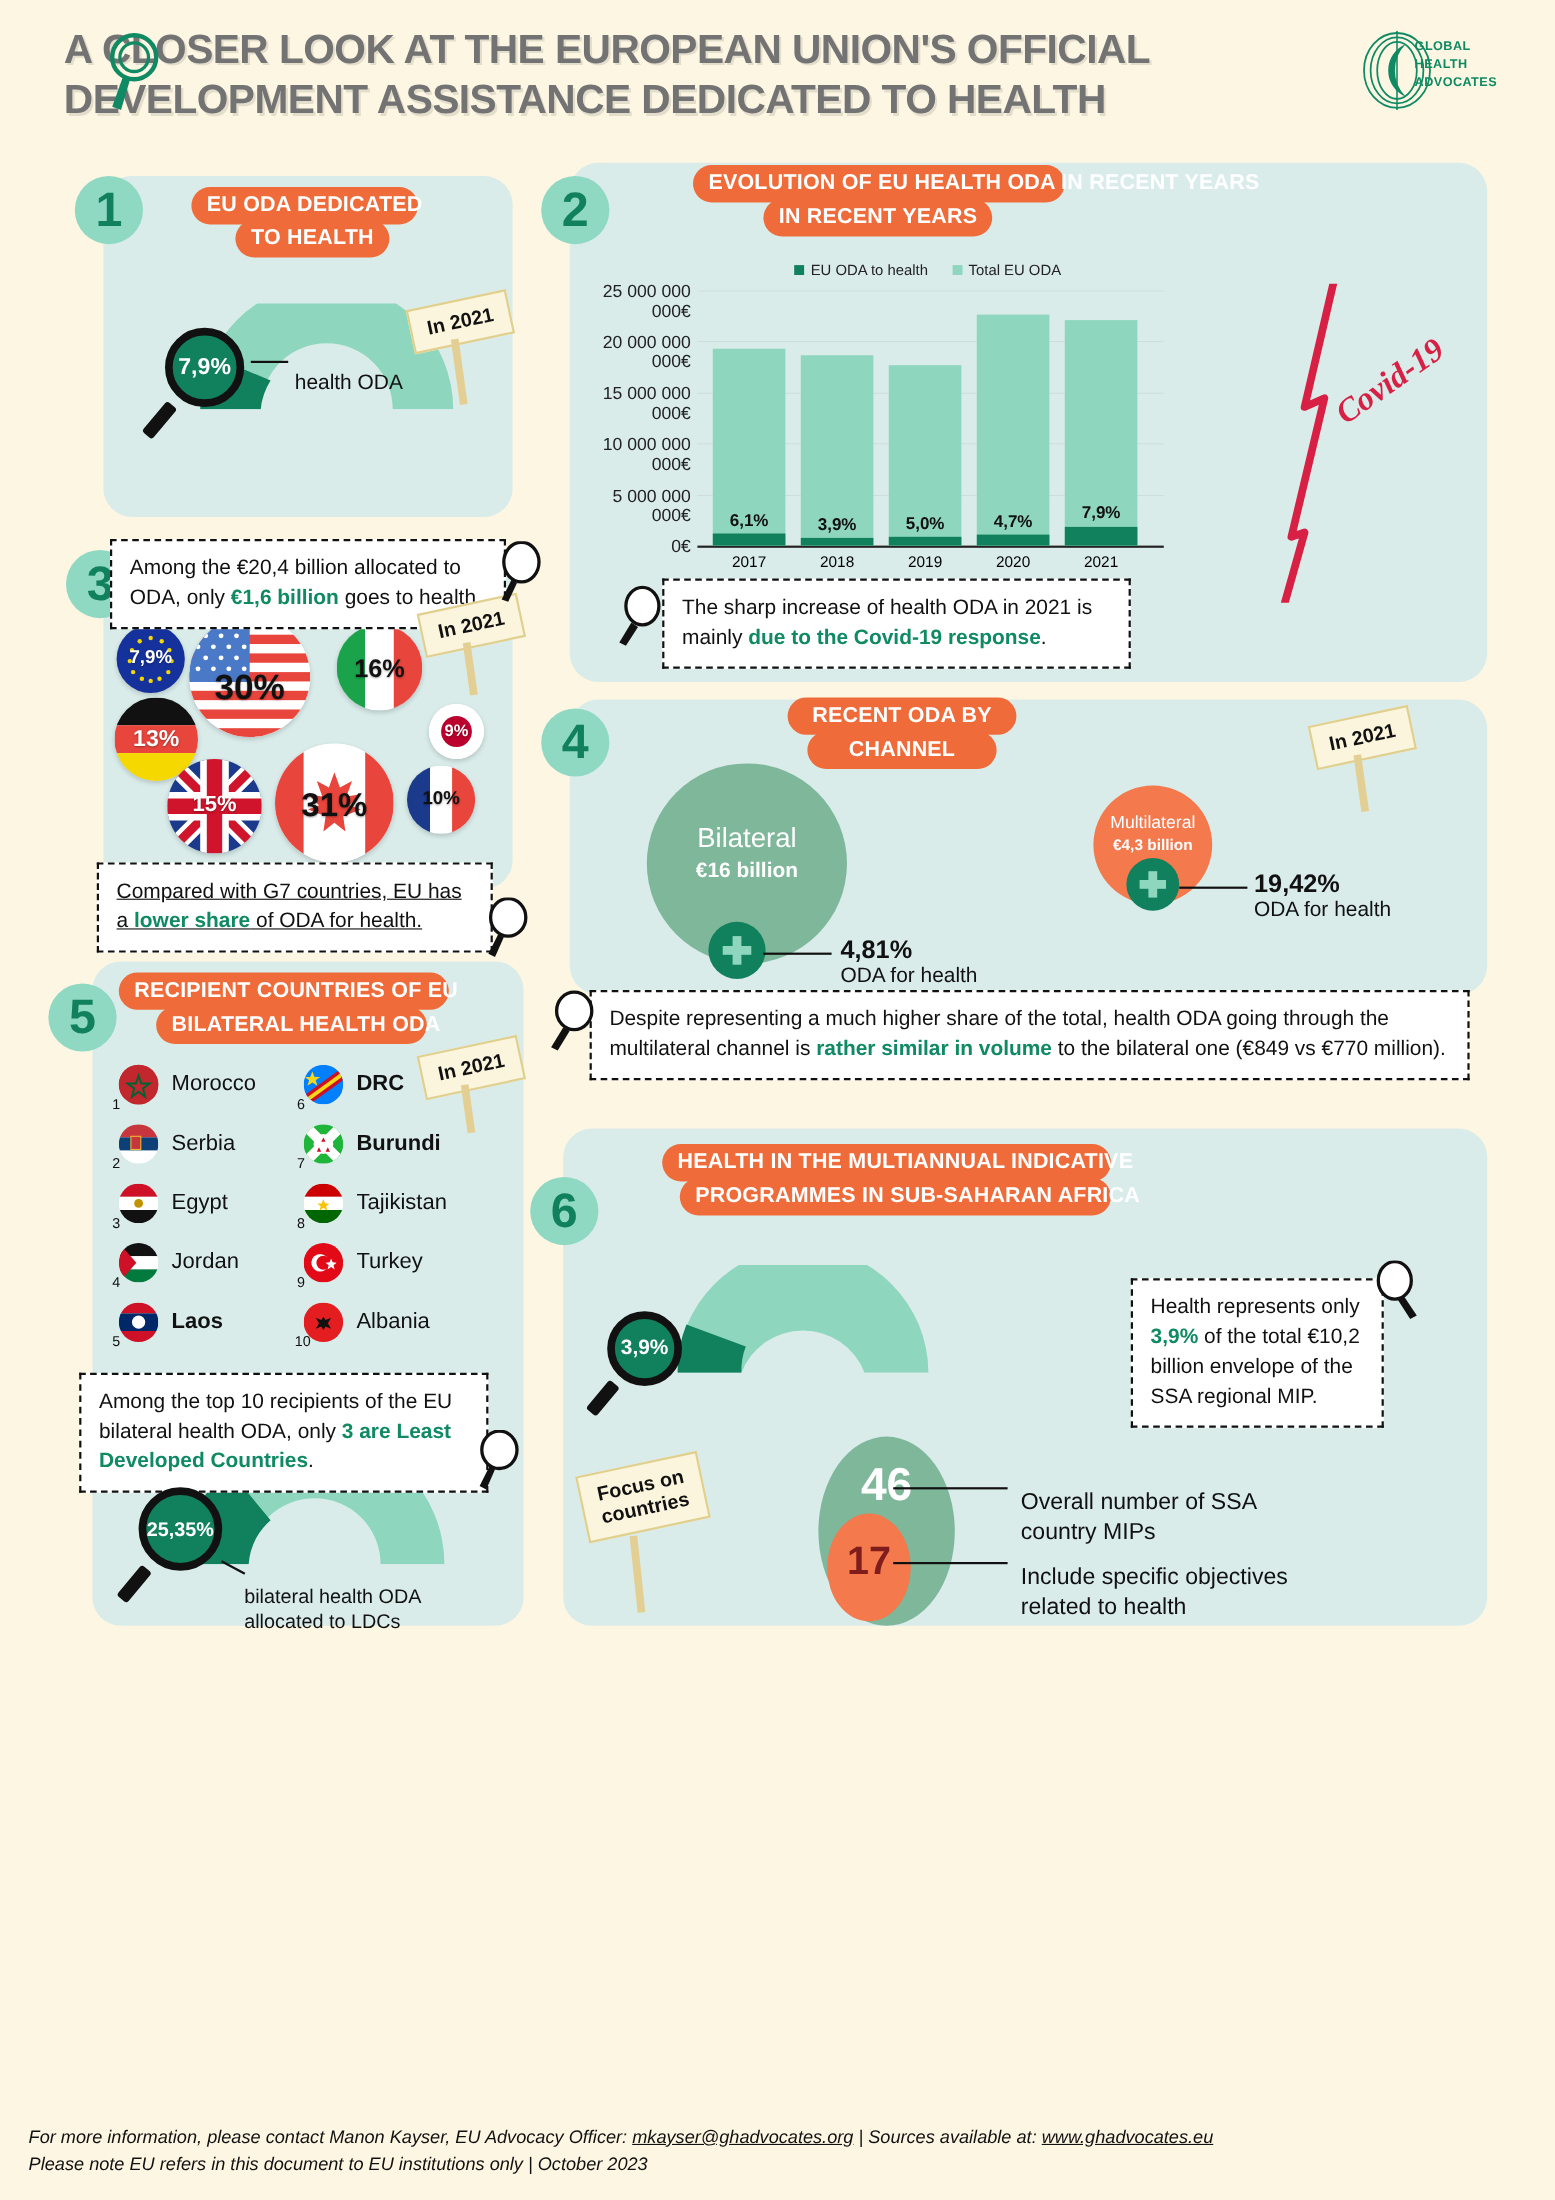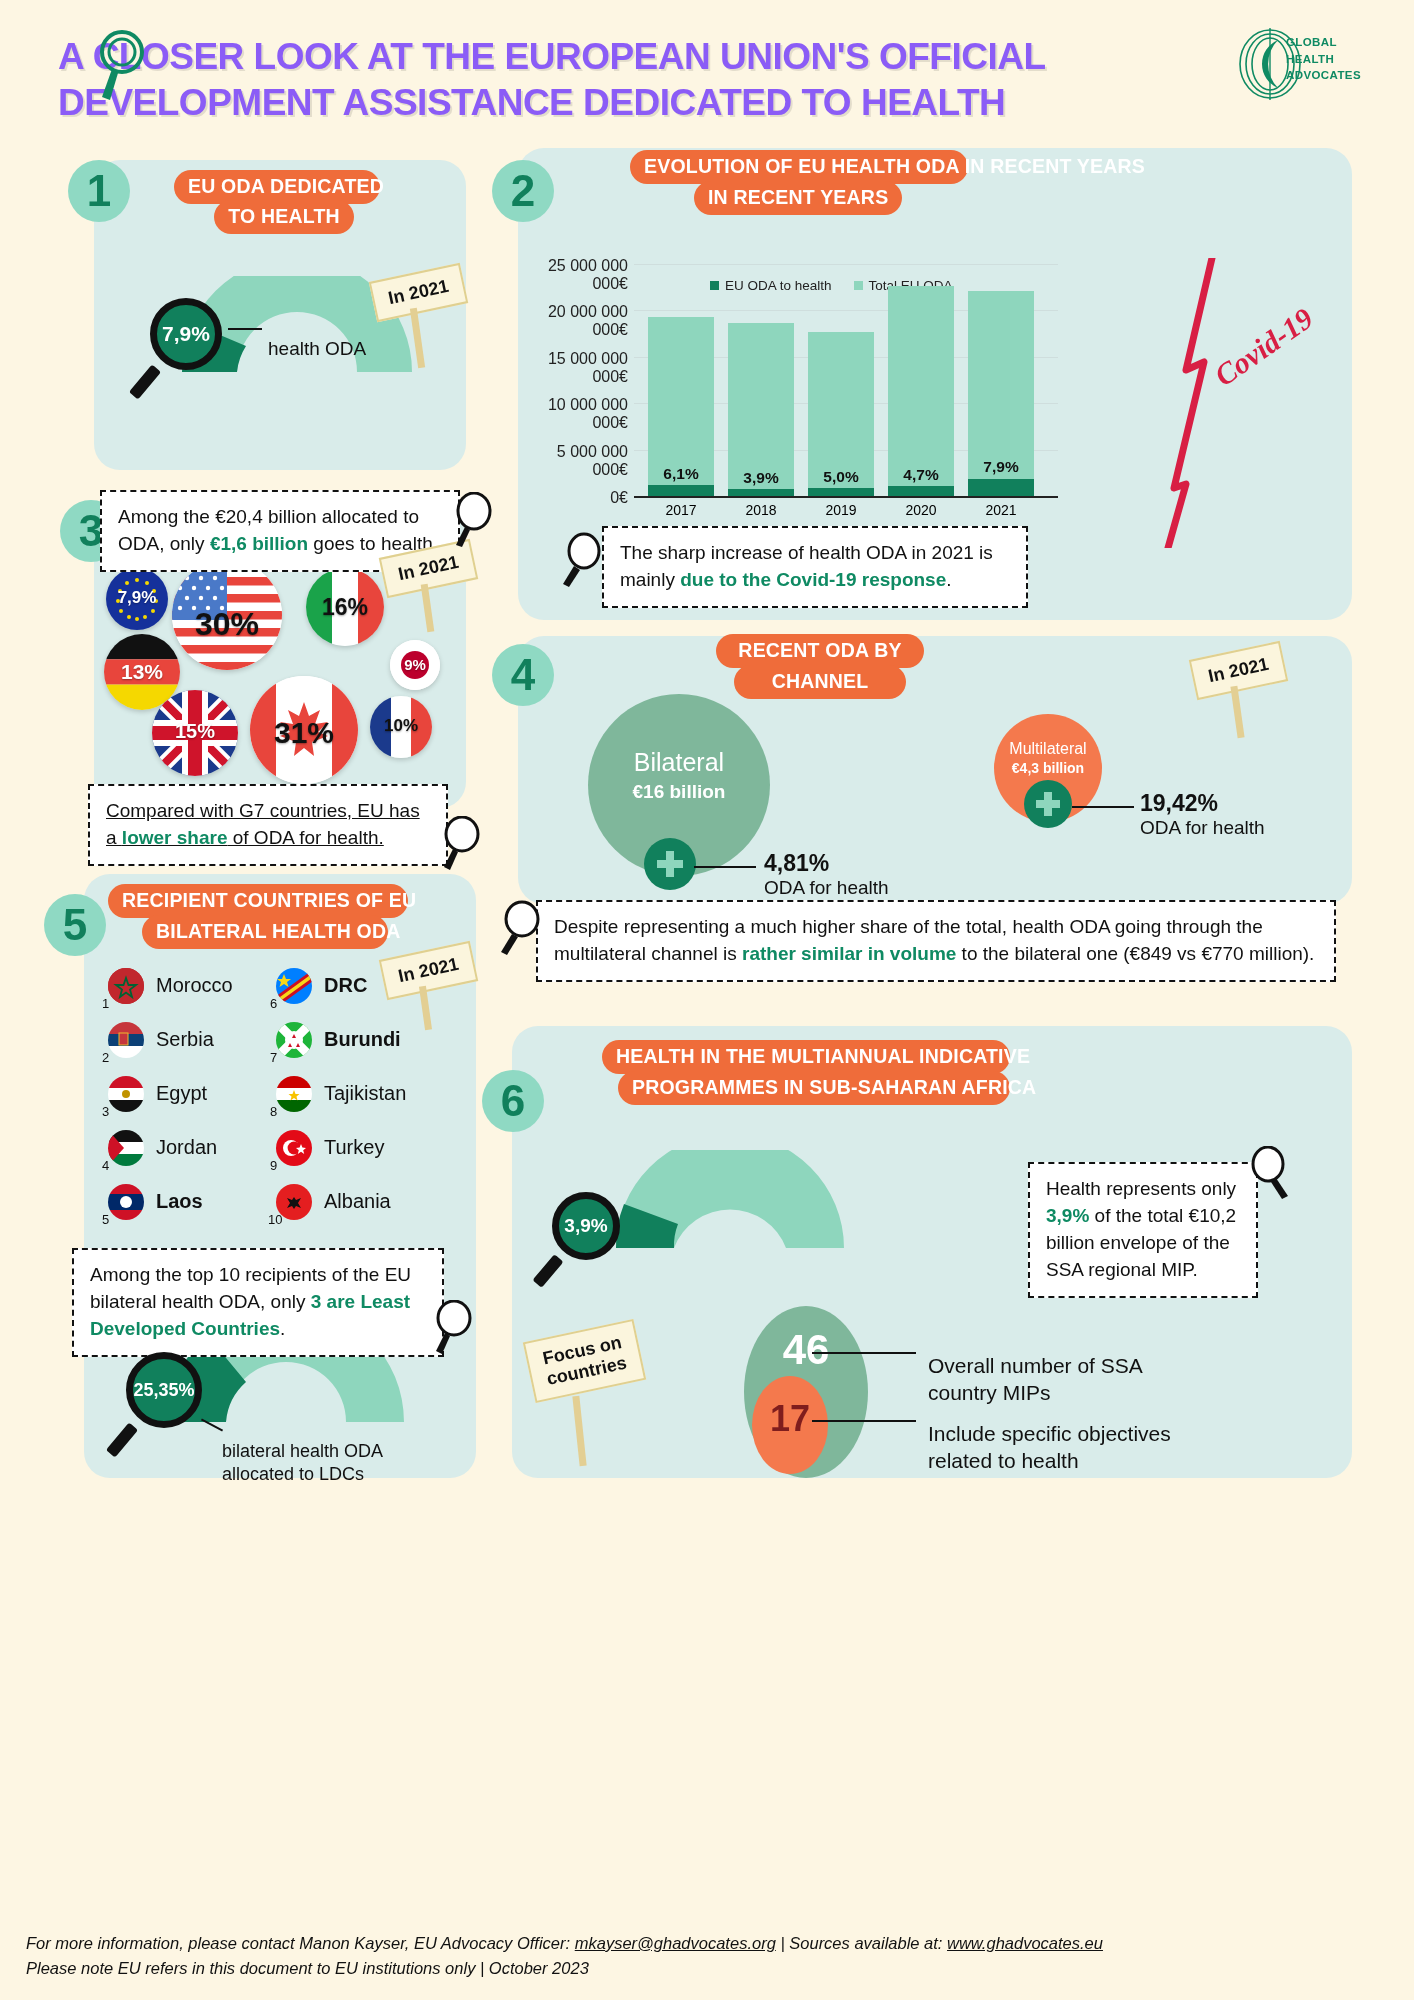--- a/index.html
+++ b/index.html
@@ -9,24 +9,23 @@
     font-family:"Liberation Sans", sans-serif;
     overflow:hidden;
   }
   .page { position:relative; width:1414px; height:2000px; }
 
   
   .header { position:absolute; left:0; top:0; width:1414px; height:140px; }
   .title {
     position:absolute; left:58px; top:22px; width:1180px;
     font-size:37px; font-weight:bold; line-height:1.25;
-    color:#8b5cf6; letter-spacing:-0.5px;
+    color:#737373; letter-spacing:-0.5px;
     text-shadow:2px 2px 0 rgba(0,0,0,0.10);
     font-stretch:condensed;
-    margin-top:12px;
   }
   .logo { position:absolute; right:50px; top:28px; width:130px; height:72px; }
   .logo-txt { position:absolute; left:52px; top:6px; font-size:11.5px;
     font-weight:bold; color:#0f8a63; line-height:1.45; letter-spacing:0.4px; }
 
   
   .panel { position:absolute; background:#d9ecea; border-radius:26px; }
   .badge {
     position:absolute; width:62px; height:62px; border-radius:50%;
     background:#8fd9c3; color:#11805c;
@@ -173,21 +172,21 @@
     <ellipse cx="22" cy="19" rx="16" ry="18" fill="#fff" stroke="#111" stroke-width="3"></ellipse>
     <path d="M13 35 L4 53 L10 55 L18 38 Z" fill="#111"></path>
   </svg>
 
   <div class="panel" style="left:518px; top:148px; width:834px; height:472px;"></div>
   <div class="badge" style="left:492px; top:160px;"><span>2</span></div>
   <div class="hdr" style="left:630px; top:150px; width:338px;"><span>EVOLUTION OF EU HEALTH ODA IN RECENT YEARS</span></div>
   <div class="hdr" style="left:694px; top:181px; width:208px;"><span>IN RECENT YEARS</span></div>
 
   <div class="chart-wrap" style="left:538px; top:228px; width:520px; height:300px;">
-    <div class="legend" style="left:172px; top:10px;margin-top:40px;">
+    <div class="legend" style="left:184px; top:10px;">
       <span><i style="background:#11805c"></i><span>EU ODA to health</span></span>
       <span><i style="background:#8ed6bd"></i><span>Total EU ODA</span></span>
     </div>
 
     <div class="gridline" style="left:96px; top:36px;  width:424px;"></div>
     <div class="gridline" style="left:96px; top:82px;  width:424px;"></div>
     <div class="gridline" style="left:96px; top:129px; width:424px;"></div>
     <div class="gridline" style="left:96px; top:175px; width:424px;"></div>
     <div class="gridline" style="left:96px; top:222px; width:424px;"></div>
     <div class="axis" style="left:96px; top:268px; width:424px; height:1.5px;"></div>

